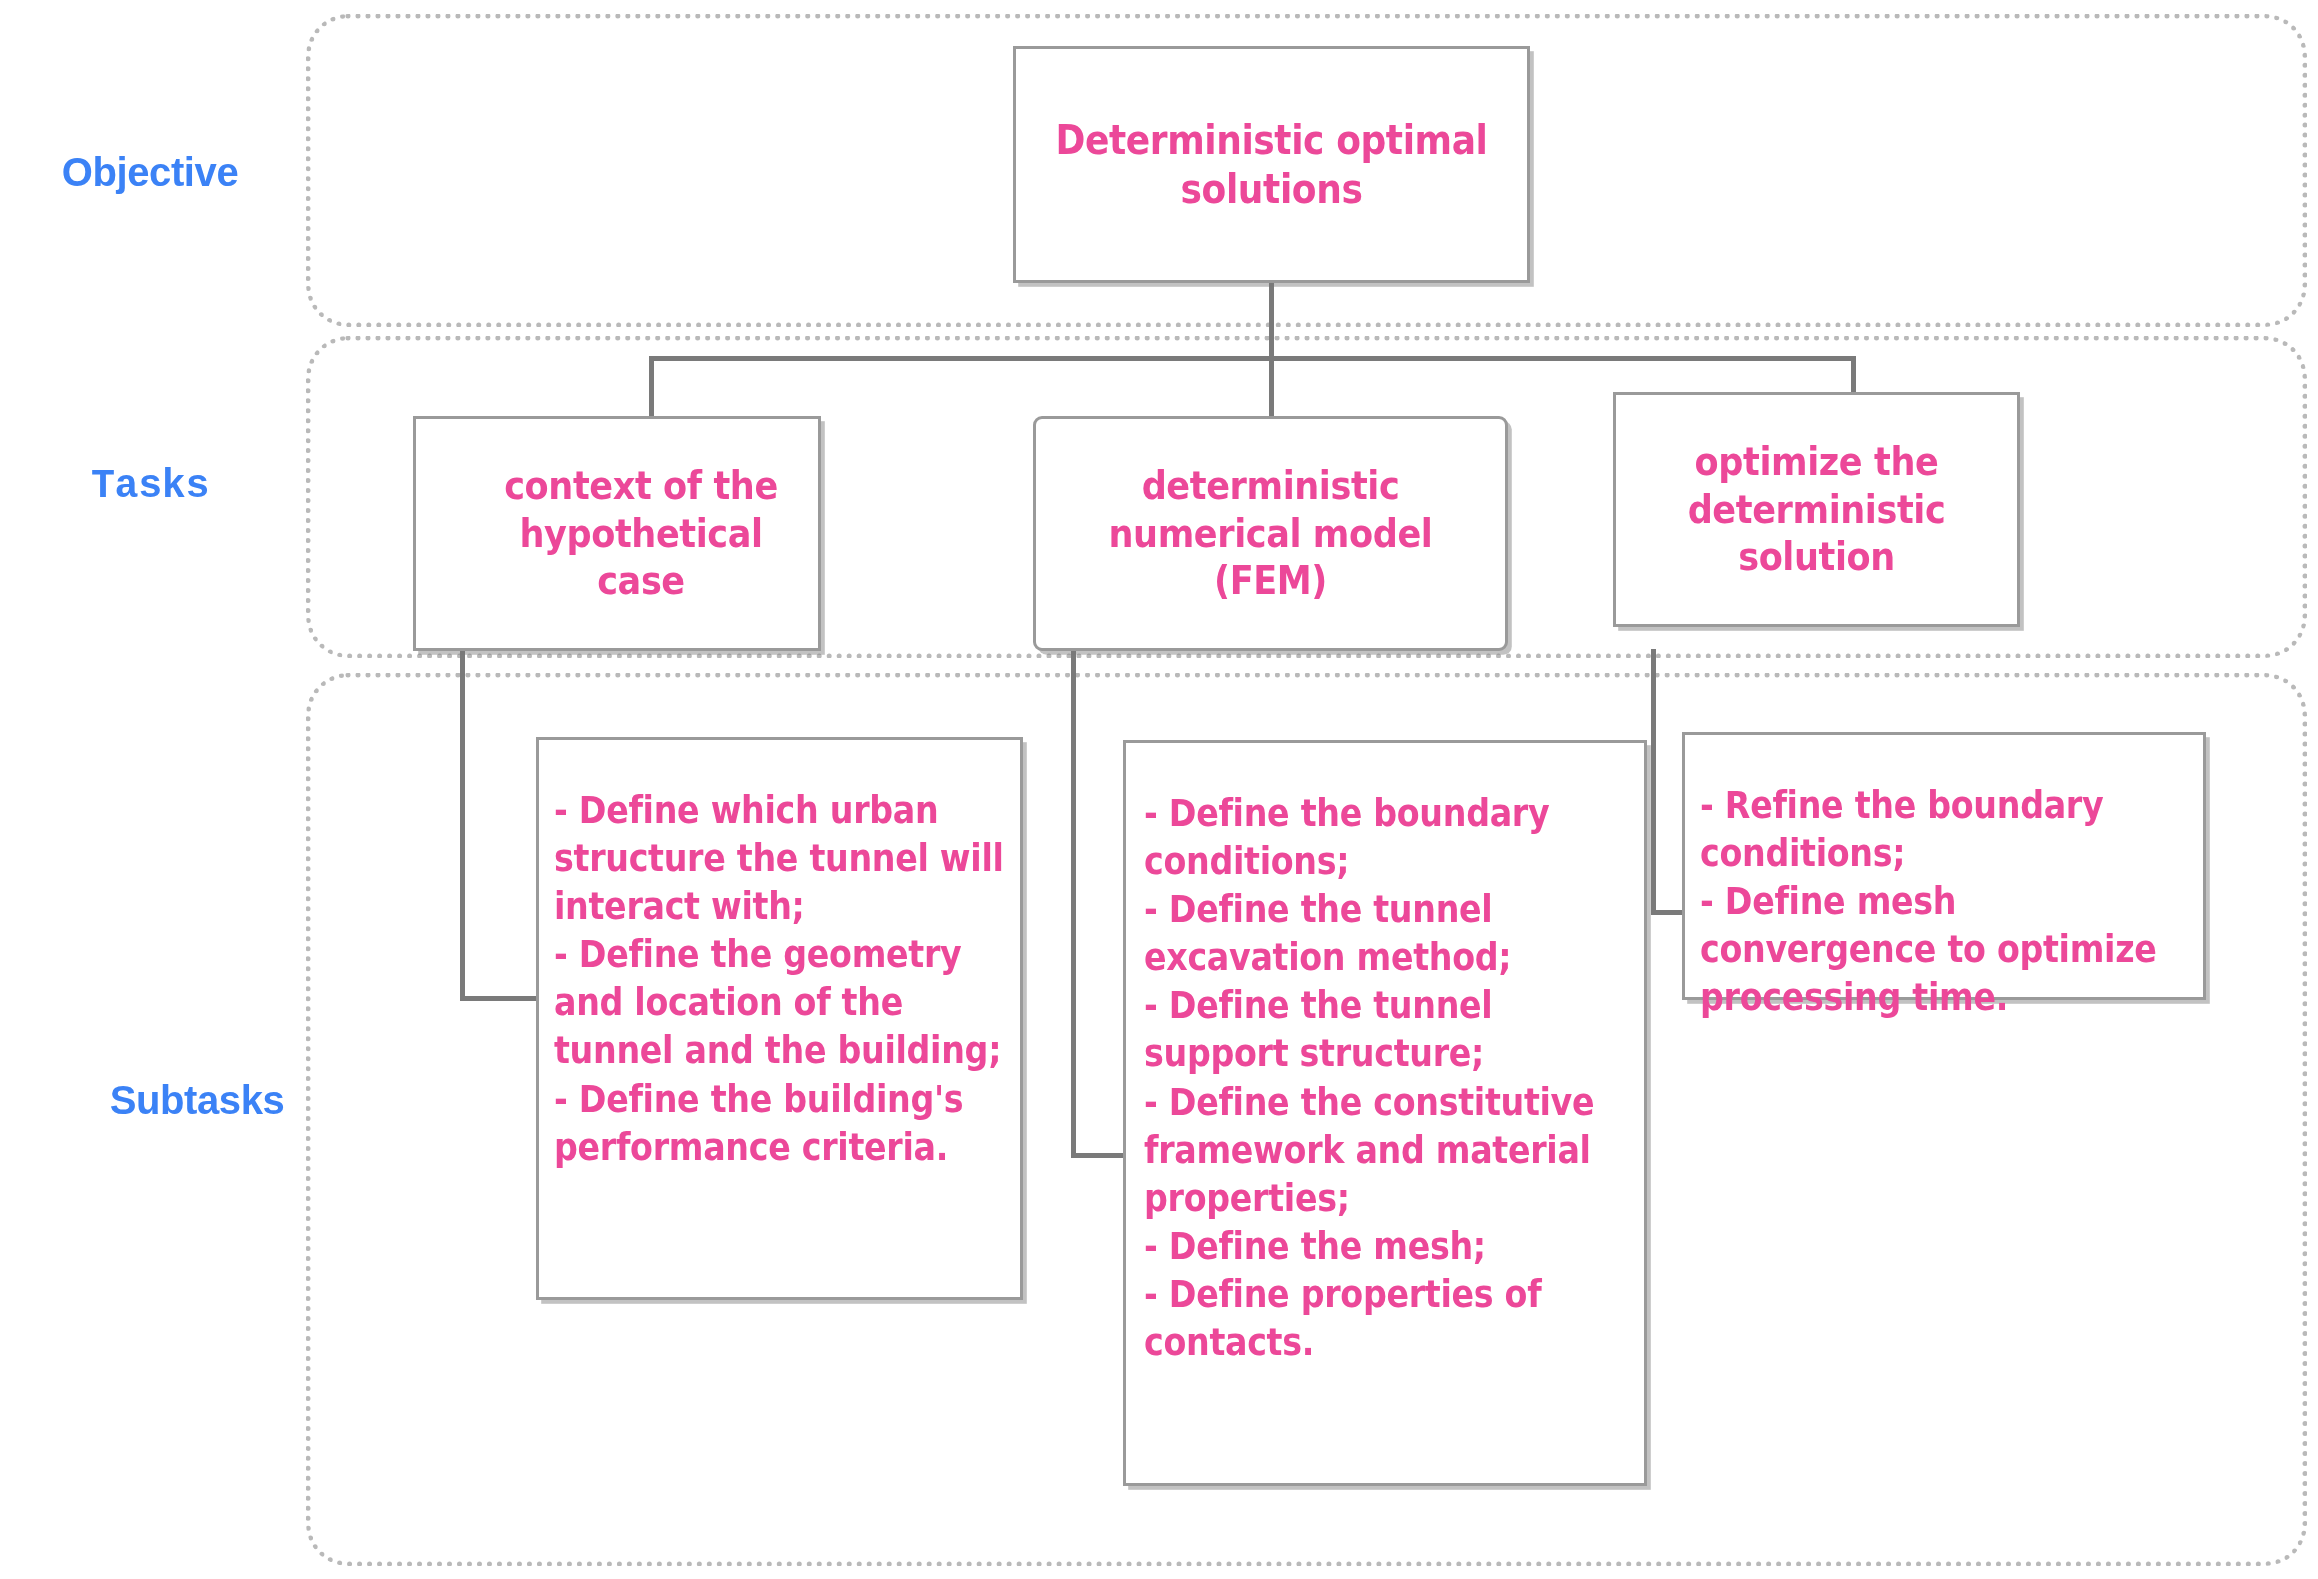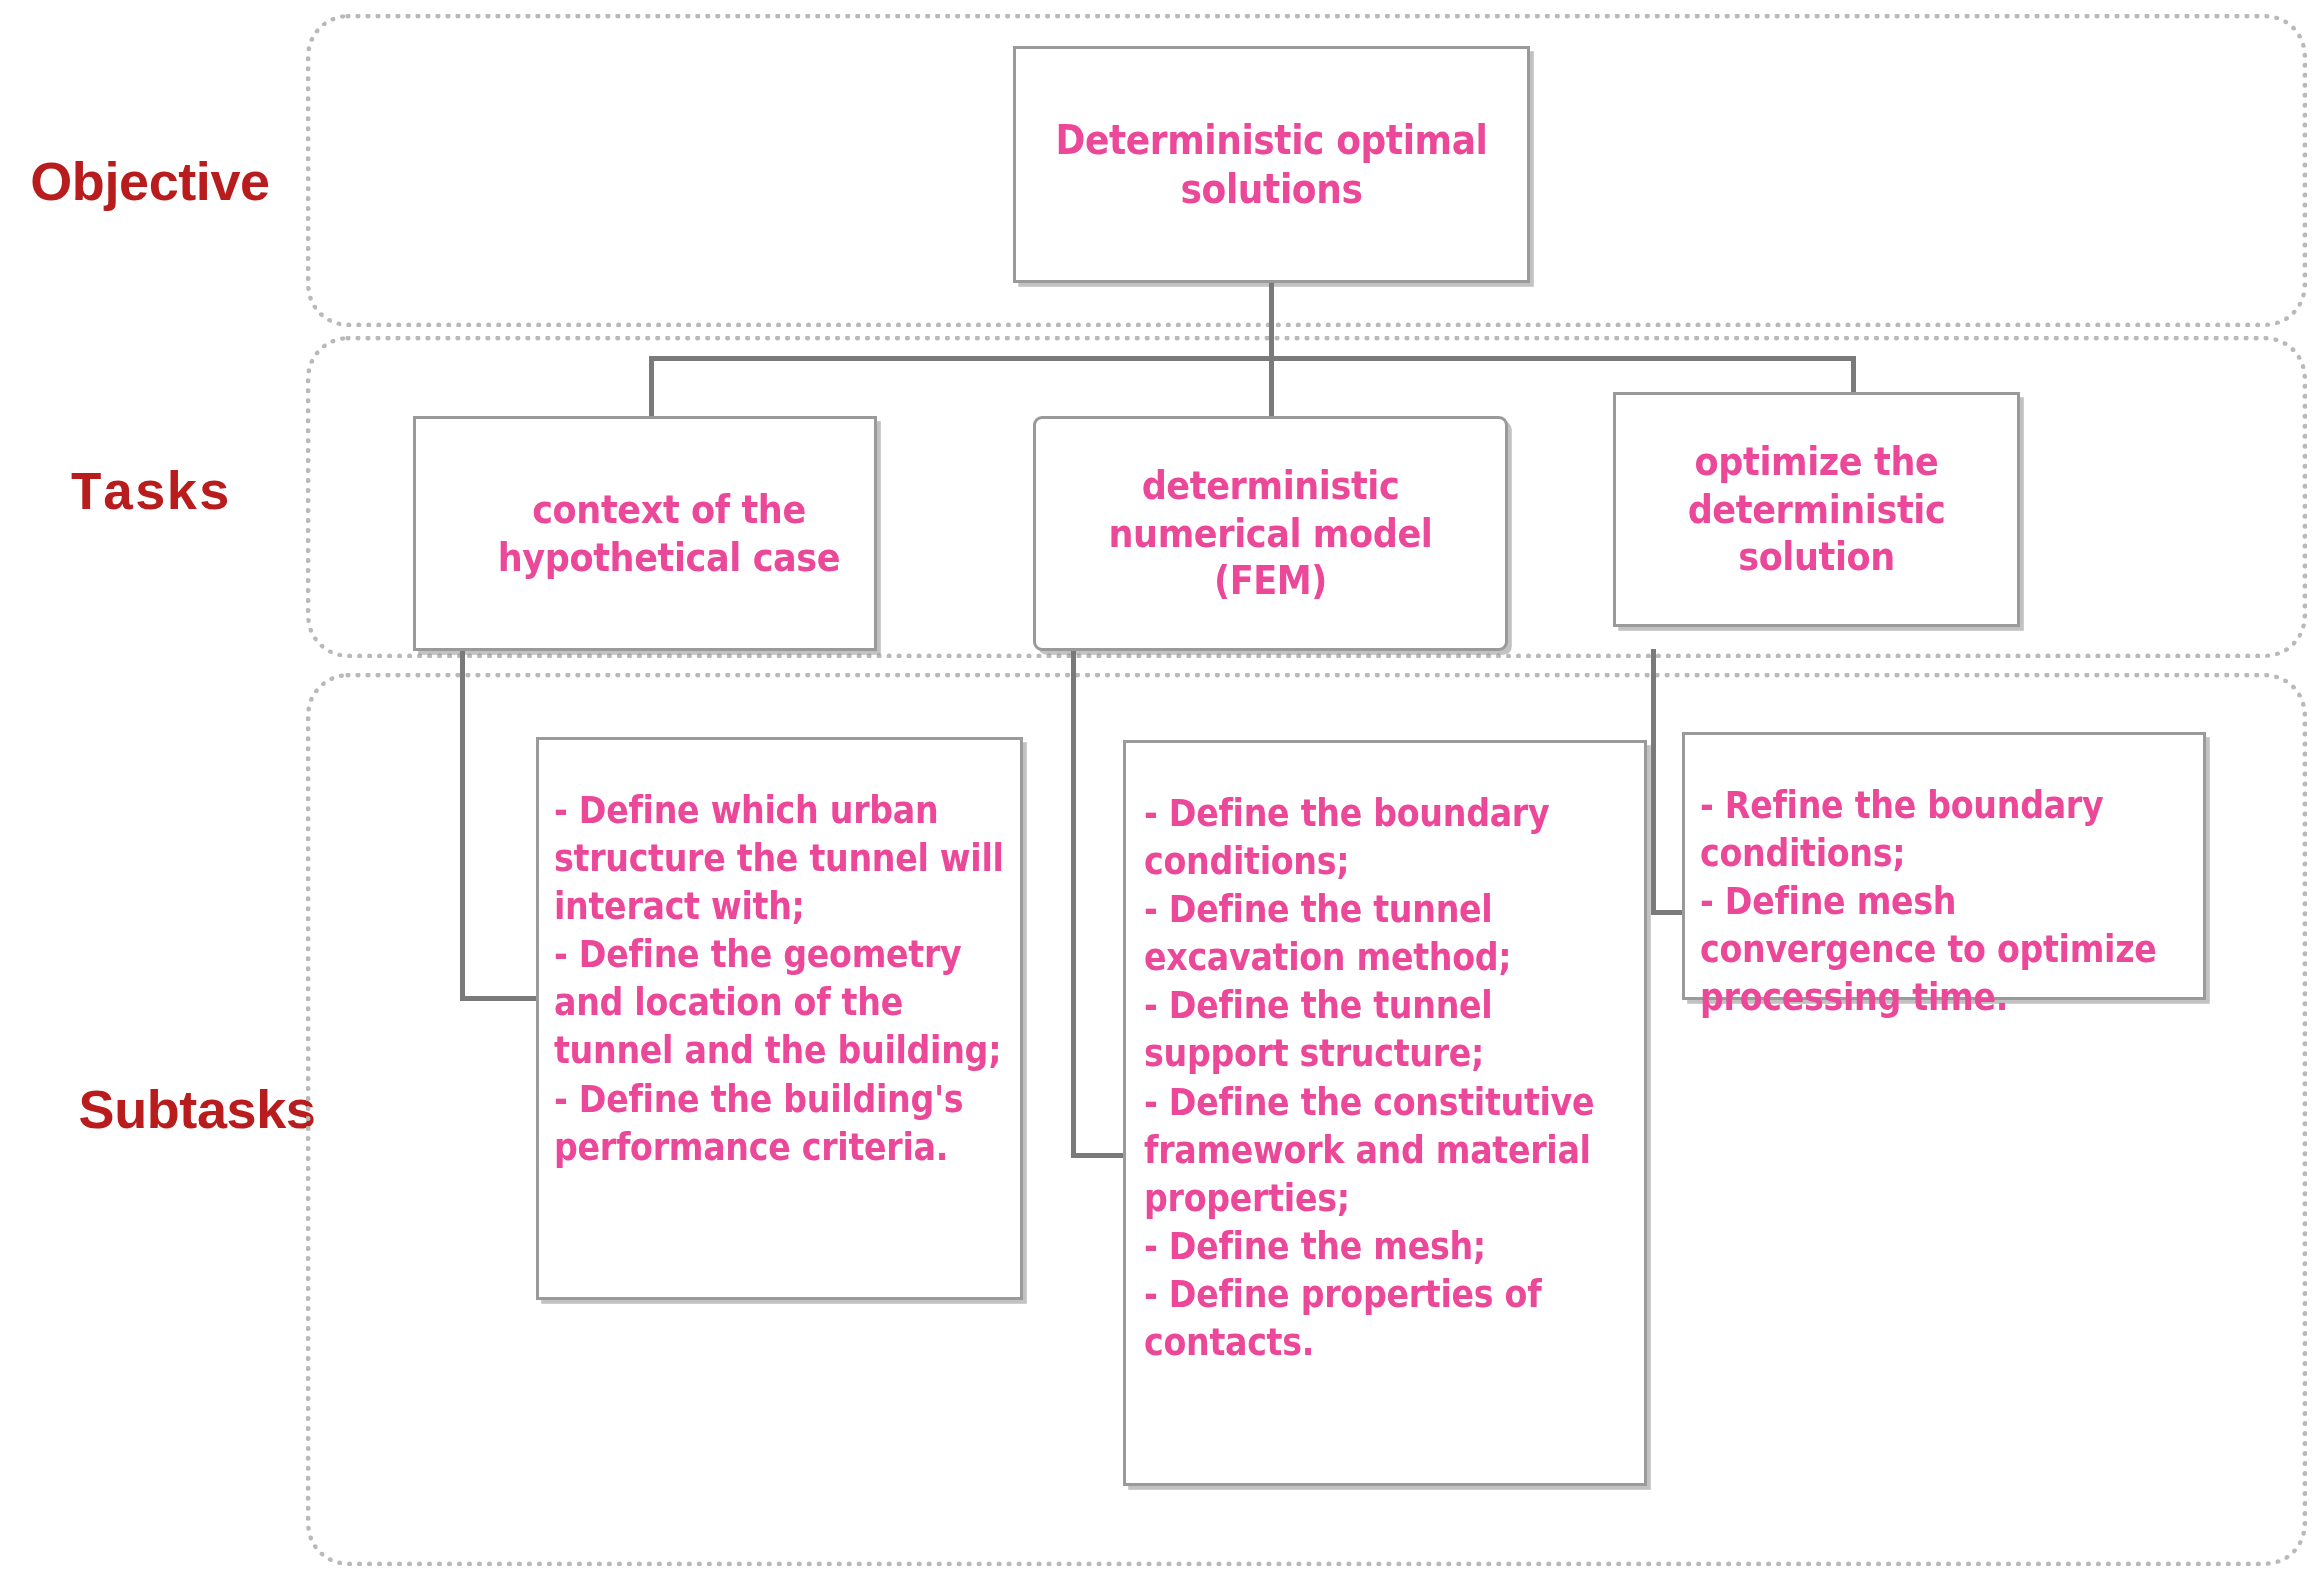--- a/index.html
+++ b/index.html
@@ -8,22 +8,22 @@
     font-family:"Liberation Sans", sans-serif;
     width:2319px;height:1579px;
     position:relative;overflow:hidden;
     -webkit-font-smoothing:antialiased;
   }
 
   
   .row-label{
     position:absolute;
     font-weight:bold;
-    color:#b91c1c;
-    font-size:54px;
+    color:#3b82f6;
+    font-size:40px;
     letter-spacing:-0.4px;
     white-space:nowrap;
     text-align:center;
   }
   #label-objective{left:0;width:300px;top:150px;}
   #label-tasks{left:0;width:300px;top:464px;font-family:Liberation Mono, monospace;}
   #label-subtasks{left:15px;width:300px;top:1078px;padding-left:32px;}
 
   
   .lane{
@@ -64,21 +64,21 @@
     white-space:pre-line;
   }
 
   
   #box-objective{left:1013px;top:46px;width:517px;height:237px;}
   #box-objective .txt{font-size:40px;font-family:"DejaVu Sans", sans-serif;
       font-stretch:condensed;letter-spacing:-0.4px;}
 
   
   .task-box{height:235px;}
-  #box-task-0{left:413px;top:416px;width:464px;padding-left:48px;}
+  #box-task-0{left:413px;top:416px;width:408px;padding-left:48px;}
   #box-task-1{left:1033px;top:416px;width:475px;border-radius:9px;}
   #box-task-2{left:1613px;top:392px;width:407px;}
   .task-box .txt{font-size:39px;font-family:"DejaVu Sans", sans-serif;
       font-stretch:condensed;letter-spacing:-0.4px;}
 
   
   .sub-box{display:block;padding:12px 15px 13.5px 15px;}
   .sub-box .txt{
     text-align:left;
     font-size:37px;

